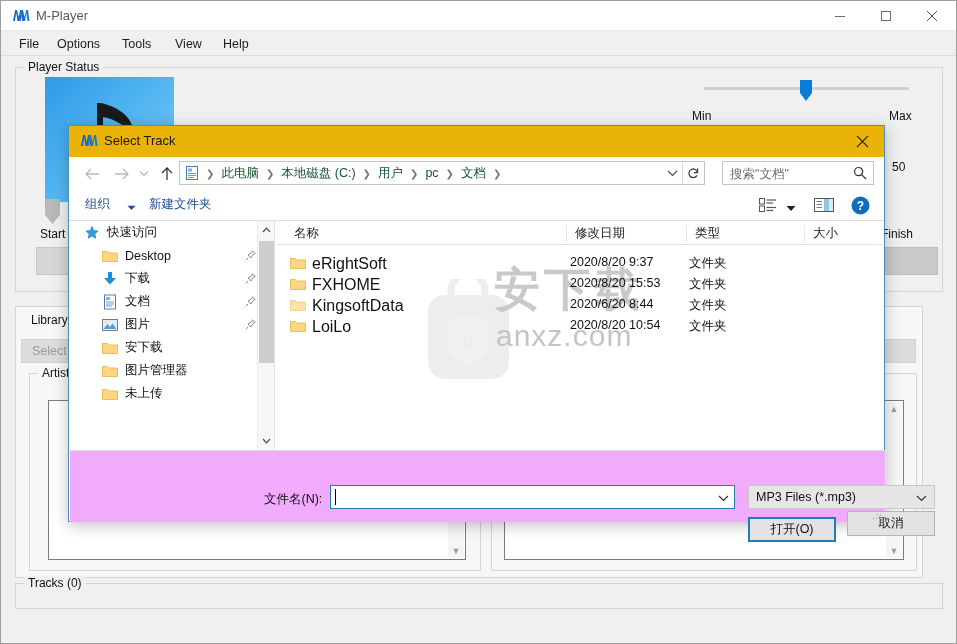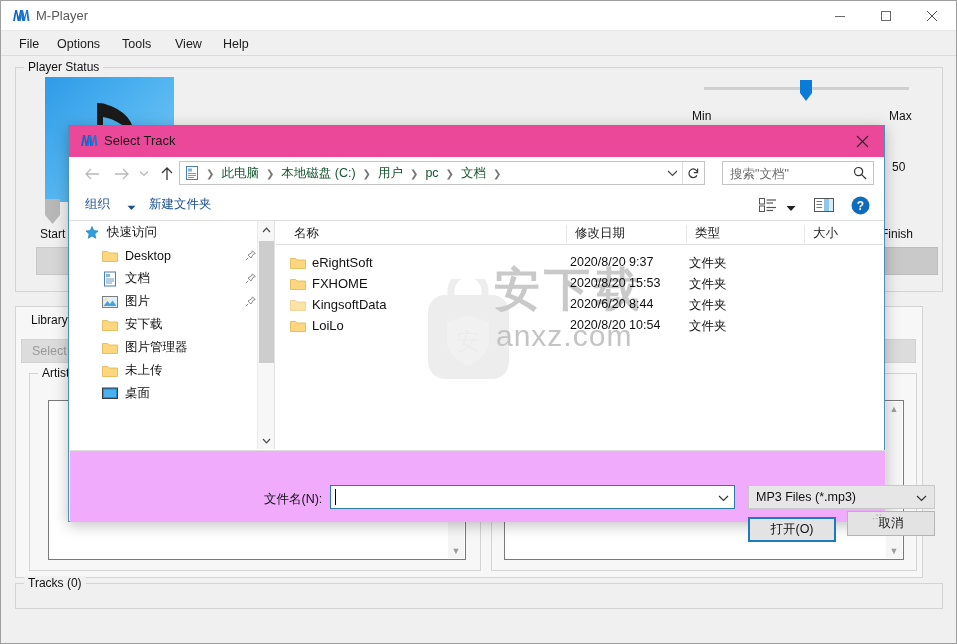--- a/index.html
+++ b/index.html
@@ -196,21 +196,21 @@
     position: absolute;
     left: 68px; top: 125px;
     width: 817px; height: 397px;
     background: #ffffff;
     border: 1px solid #4a90b8;
     box-shadow: 0 3px 14px rgba(0,0,0,0.25);
   }
   #dlg-titlebar {
     position: absolute; left: 0; top: 0;
     width: 815px; height: 31px;
-    background: #ec4899;
+    background: #eab308;
     padding-left: 26px;
   }
   #dlg-logo { position: absolute; left: 11px; top: 6px; width: 18px; height: 18px; }
   #dlg-title {
     position: absolute; left: 35px; top: 7px;
     font-size: 13px; color: #1b1b1b;
   }
   #dlg-close {
     position: absolute; right: 0; top: 0;
     width: 44px; height: 30px;
@@ -368,21 +368,21 @@
     padding-left: 8px;
     border-left: 1px solid #e8e8e8;
     height: 18px;
   }
   .col-h:first-child { border-left: none; font-family: Liberation Mono, monospace; }
   .file-row {
     position: absolute; left: 0;
     width: 607px; height: 21px;
   }
   .fr-icon { position: absolute; left: 14px; top: 3px; }
-  .fr-name { position: absolute; left: 36px; top: 2px; font-size: 13px; color: #111; }
+  .fr-name { position: absolute; left: 36px; top: 2px; font-size: 16px; color: #111; }
   .fr-date { position: absolute; left: 294px; top: 2px; font-size: 12.5px; color: #111; }
   .fr-type { position: absolute; left: 413px; top: 2px; font-size: 12.5px; color: #111; }
   .fr-size { position: absolute; left: 530px; top: 2px; font-size: 12.5px; color: #111; }
 
   
   #watermark {
     position: absolute; left: 145px; top: 58px;
     opacity: 0.30;
     pointer-events: none;
   }
@@ -710,20 +710,33 @@
           </svg>
       </span>
       <span>Desktop</span>
       <span class="pin">
         <svg width="11" height="11" viewBox="0 0 11 11">
             <path d="M7.5 0.8 L10.2 3.5 L8 4.5 L6 8 L3 5 L6.5 3 Z M3.2 7.8 L0.8 10.2" stroke="#8a8a8a" stroke-width="1" fill="none"></path>
           </svg>
       </span>
     </div>
 
+    <div class="tree-item lvl2">
+      <span class="tree-ico">
+        <svg width="16" height="15" viewBox="0 0 16 15">
+            <path d="M6 1 H10 V7 H14 L8 13.5 L2 7 H6 Z" fill="#1a8fd8"></path>
+          </svg>
+      </span>
+      <span>下载</span>
+      <span class="pin">
+        <svg width="11" height="11" viewBox="0 0 11 11">
+            <path d="M7.5 0.8 L10.2 3.5 L8 4.5 L6 8 L3 5 L6.5 3 Z M3.2 7.8 L0.8 10.2" stroke="#8a8a8a" stroke-width="1" fill="none"></path>
+          </svg>
+      </span>
+    </div>
 
     <div class="tree-item lvl2">
       <span class="tree-ico">
         <svg width="16" height="16" viewBox="0 0 16 16">
           <rect x="2.5" y="1" width="11" height="14" fill="#ffffff" stroke="#4a7fb5" stroke-width="1"></rect>
           <rect x="4" y="3" width="4" height="3" fill="#7fb3dd"></rect>
           <line x1="4" y1="8" x2="12" y2="8" stroke="#5b8fc0" stroke-width="0.9"></line>
           <line x1="4" y1="10" x2="12" y2="10" stroke="#5b8fc0" stroke-width="0.9"></line>
           <line x1="4" y1="12" x2="10" y2="12" stroke="#5b8fc0" stroke-width="0.9"></line>
         </svg>
@@ -772,29 +785,20 @@
 
     <div class="tree-item lvl2">
       <span class="tree-ico">
         <svg width="16" height="14" viewBox="0 0 16 14">
             <path d="M0.5 2.5 H5.5 L7 4 H15.5 V12.5 H0.5 Z" fill="#fcd77f" stroke="#e0b44a" stroke-width="0.8"></path>
           </svg>
       </span>
       <span>未上传</span>
     </div>
 
-    <div class="tree-item lvl2">
-      <span class="tree-ico">
-        <svg width="16" height="14" viewBox="0 0 16 14">
-          <rect x="0.5" y="1" width="15" height="10.5" fill="#1f8fe0" stroke="#3a3a3a" stroke-width="1"></rect>
-          <rect x="2" y="2.5" width="12" height="7.5" fill="#4ab0ee"></rect>
-        </svg>
-      </span>
-      <span>桌面</span>
-    </div>
 
     <div id="navpane-scroll">
       <div id="nps-up">
         <svg width="9" height="6" viewBox="0 0 9 6">
             <path d="M1 5 L4.5 1.2 L8 5" stroke="#4a4a4a" stroke-width="1.2" fill="none"></path>
           </svg>
       </div>
       <div id="nps-thumb"></div>
       <div id="nps-down">
         <svg width="9" height="6" viewBox="0 0 9 6">

